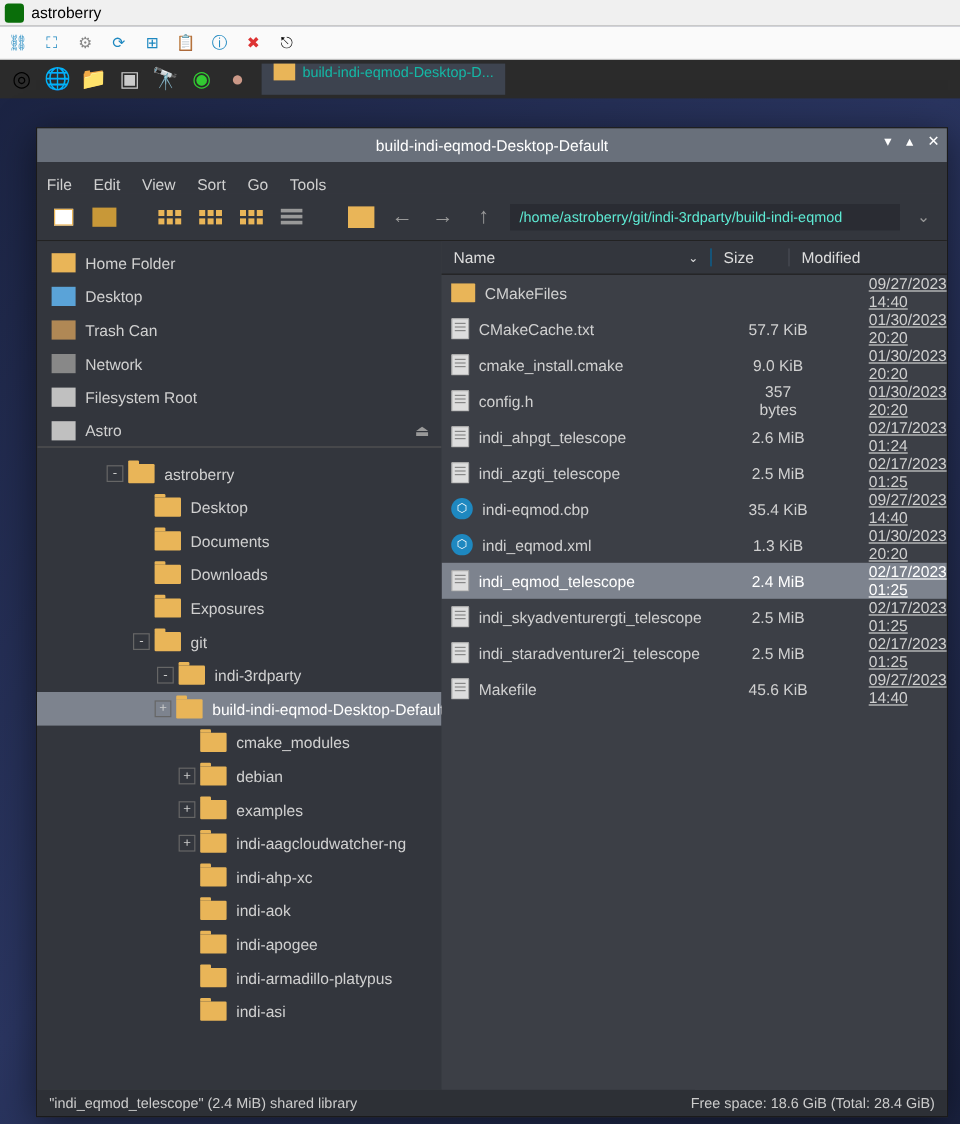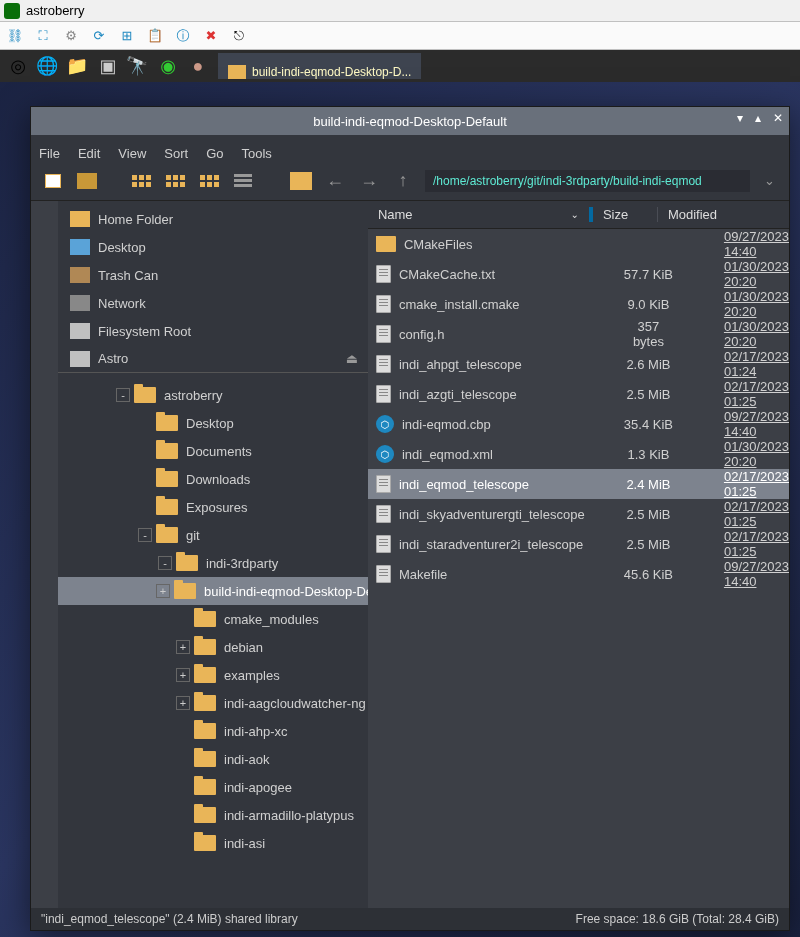--- a/index.html
+++ b/index.html
@@ -7,21 +7,21 @@
 
 
 .vnc-title { background: #f0f0f0; height: 22px; display: flex; align-items: center; padding: 0 4px; color: #000; border-bottom: 1px solid #c0c0c0; }
 .vnc-title .vnc-icon { width: 16px; height: 16px; background: #0a6e0a; border-radius: 3px; margin-right: 6px; }
 .vnc-toolbar { background: #fafafa; height: 28px; display: flex; align-items: center; padding: 0 6px; gap: 10px; border-bottom: 1px solid #c0c0c0; }
 .vnc-toolbar .ti { width: 18px; height: 18px; display: flex; align-items: center; justify-content: center; cursor: pointer; }
 
 
 .panel { height: 32px; background: #2b2b2b; display: flex; align-items: center; padding: 0 4px; gap: 2px; }
 .panel .app-ico { width: 28px; height: 28px; display: flex; align-items: center; justify-content: center; font-size: 18px; cursor: pointer; }
-.panel .taskbtn { height: 26px; background: #3e4450; color: #fef9c3; display: flex; align-items: flex-end; padding: 0 10px; font-size: 12px; cursor: pointer; margin-left: 4px; }
+.panel .taskbtn { height: 26px; background: #3e4450; color: #14b8a6; display: flex; align-items: flex-start; padding: 0 10px; font-size: 12px; cursor: pointer; margin-left: 4px; }
 .panel .taskbtn .ficon { width: 18px; height: 14px; background: #e9b558; margin-right: 6px; }
 
 
 .desktop { position: absolute; top: 82px; left: 0; right: 0; bottom: 0; }
 
 
 .fm { position: absolute; top: 24px; left: 30px; width: 760px; height: 825px; background: #3c3f46; box-shadow: 0 6px 30px rgba(0,0,0,.5); display: flex; flex-direction: column; border: 1px solid #1a1a1a; }
 .fm-title { height: 28px; background: #69707b; color: #fff; display: flex; align-items: center; justify-content: center; position: relative; font-size: 13px; }
 .fm-title .ctrls { position: absolute; right: 6px; top: 4px; display: flex; gap: 12px; font-size: 12px; }
 .fm-title .ctrls span { cursor: pointer; }
@@ -29,21 +29,21 @@
 .fm-menu span { cursor: pointer; }
 .fm-tool { height: 40px; background: #33363d; display: flex; align-items: center; padding: 0 10px; gap: 10px; border-bottom: 1px solid #222; }
 .fm-tool .tb { width: 24px; height: 24px; display: flex; align-items: center; justify-content: center; cursor: pointer; }
 .fm-tool .tb-home { background: #e9b558; width: 22px; height: 18px; }
 .fm-tool .pathbox { flex: 1; background: #2a2c33; color: #5eead4; padding: 4px 8px; font-size: 12px; white-space: nowrap; overflow: hidden; }
 .fm-tool .chev { color: #999; padding: 0 4px; cursor: pointer; }
 
 .fm-body { flex: 1; display: flex; overflow: hidden; }
 
 
-.sb { width: 345px; background: #33363d; display: flex; flex-direction: column; overflow: hidden; margin-left: 27px; }
+.sb { width: 345px; background: #33363d; display: flex; flex-direction: column; overflow: hidden; }
 .places { padding: 4px 0; }
 .place { height: 28px; display: flex; align-items: center; padding-left: 12px; gap: 8px; color: #d0d0d0; font-size: 13px; cursor: pointer; }
 .place .pico { width: 20px; height: 16px; }
 .pico.home { background: #e9b558; }
 .pico.desk { background: #5aa3d8; }
 .pico.trash { background: #b08855; }
 .pico.fs { background: #c0c0c0; }
 .pico.net { background: #888; }
 .place.astro { border-bottom: 1px solid #555; }
 .place .eject { margin-left: auto; margin-right: 10px; color: #999; }
@@ -57,21 +57,21 @@
 .tnode .fico { width: 22px; height: 16px; background: #e9b558; margin-right: 8px; flex-shrink: 0; position: relative; border-radius: 0 1px 1px 1px; }
 .tnode .fico::before { content: ''; position: absolute; top: -3px; left: 0; width: 9px; height: 3px; background: #e9b558; border-radius: 1px 1px 0 0; }
 .tnode.sel { background: #7d838e; color: #fff; }
 .ind1 { padding-left: 58px; } .ind2 { padding-left: 80px; } .ind3 { padding-left: 100px; }
 .ind4 { padding-left: 98px; } .ind5 { padding-left: 118px; }
 
 
 .flist { flex: 1; background: #3c3f46; display: flex; flex-direction: column; }
 .fhdr { height: 28px; background: #33363d; display: flex; align-items: center; color: #ddd; font-size: 13px; border-bottom: 1px solid #222; }
 .fhdr .col { padding: 0 10px; display: flex; align-items: center; }
-.col-name { width: 225px; border-right: 4px solid #0369a1; }
+.col-name { width: 225px; border-right: 1px solid #0369a1; }
 .col-size { width: 65px; border-right: 1px solid #4a4d55; }
 .col-mod { flex: 1; }
 .sort-arr { margin-left: auto; font-size: 10px; }
 .frows { flex: 1; overflow-y: auto; }
 .frow { height: 30px; display: flex; align-items: center; color: #d0d0d0; font-size: 13px; cursor: pointer; gap: 28px; }
 .frow.sel { background: #7d838e; color: #fff; }
 .frow .c-name { width: 225px; display: flex; align-items: center; padding-left: 8px; gap: 8px; overflow: hidden; white-space: nowrap; }
 .frow .c-size { width: 65px; text-align: center; padding-right: 10px; }
 .frow .c-mod { flex: 1; padding-left: 10px; text-decoration: underline; }
 .fico2 { width: 20px; height: 16px; flex-shrink: 0; }

